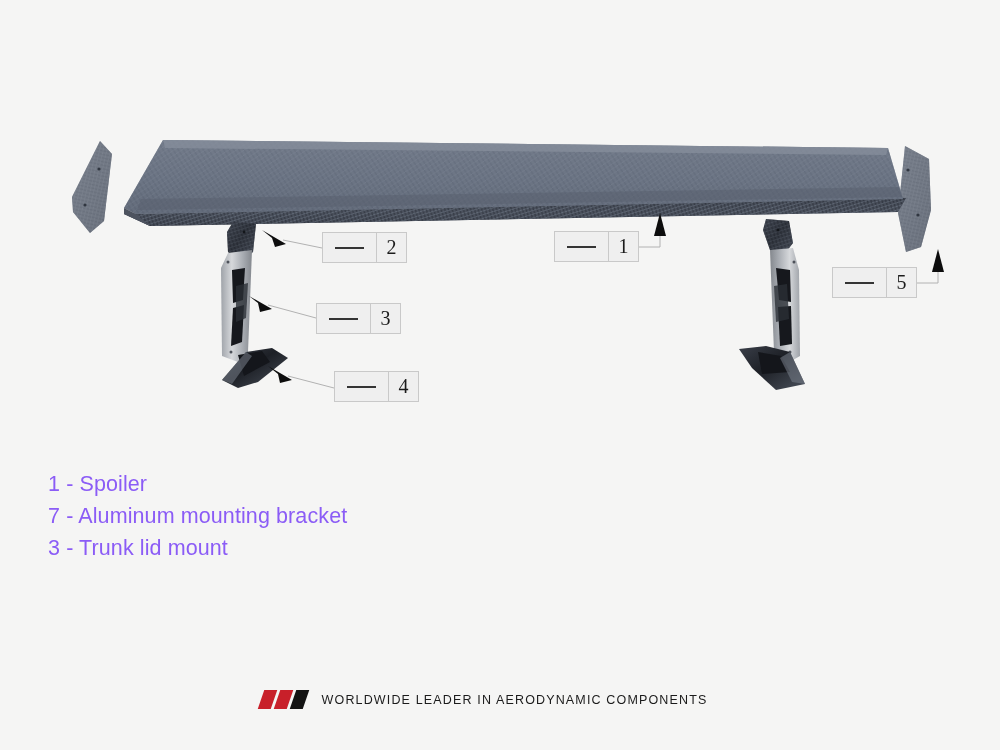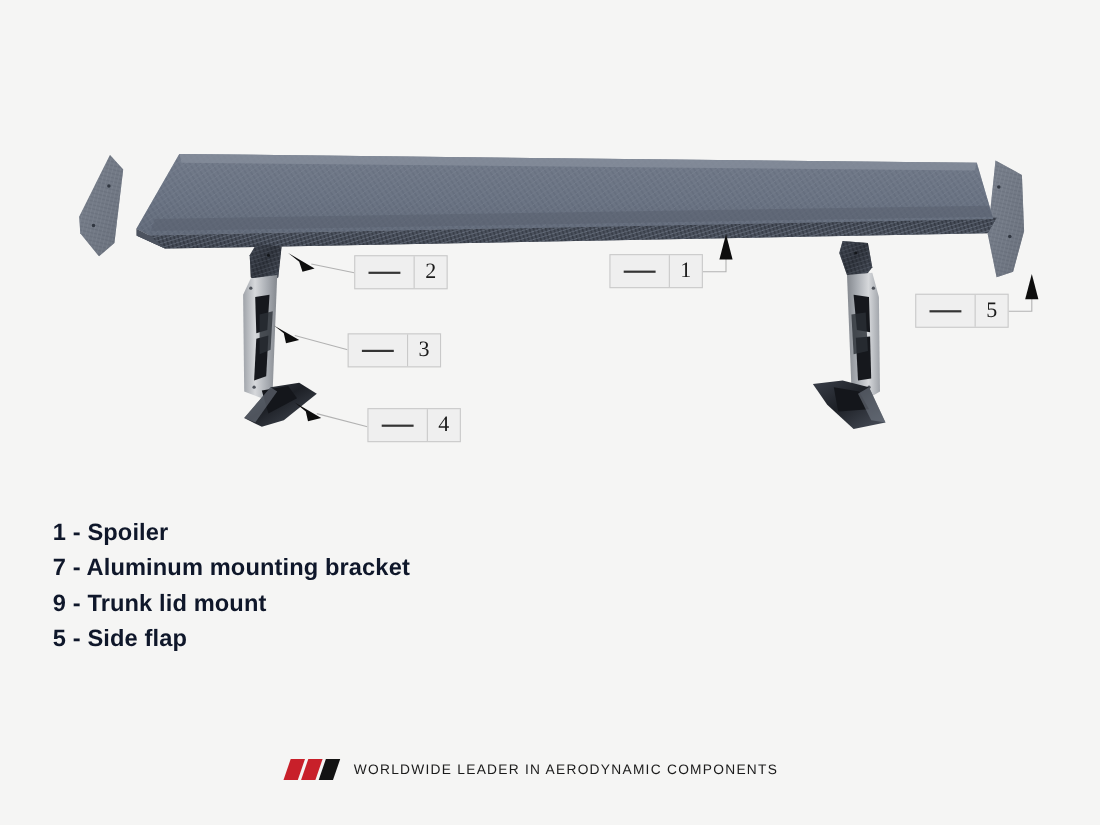--- a/index.html
+++ b/index.html
@@ -68,24 +68,23 @@
   
   #legend {
     position: absolute;
     left: 48px;
     top: 468px;
     width: 520px;
   }
   #legend .legend-row {
     font-size: 21.5px;
     line-height: 32px;
-    color: #0f172a;
+    color: #8b5cf6;
     white-space: nowrap;
     letter-spacing: 0.1px;
-    font-weight: bold;
   }
 
   
   #footer {
     position: absolute;
     left: 0;
     top: 690px;
     width: 968px;
     display: flex;
     align-items: center;
@@ -309,22 +308,21 @@
   <div class="callout callout-5">
     <div class="dash-cell">
       <div class="dash"></div>
     </div>
     <div class="num-cell">5</div>
   </div>
 
   <div id="legend">
     <div class="legend-row">1 - Spoiler</div>
     <div class="legend-row">7 - Aluminum mounting bracket</div>
-    <div class="legend-row">9 - Trunk lid mount</div>
-    <div class="legend-row">5 - Side flap</div>
+    <div class="legend-row">3 - Trunk lid mount</div>
   </div>
 
   <div id="footer">
     <div class="brand-mark">
       <div class="bar" style="background:#c8202a"></div>
       <div class="bar" style="background:#c8202a"></div>
       <div class="bar" style="background:#131313"></div>
     </div>
     <div class="tagline">WORLDWIDE LEADER IN AERODYNAMIC COMPONENTS</div>
   </div>

